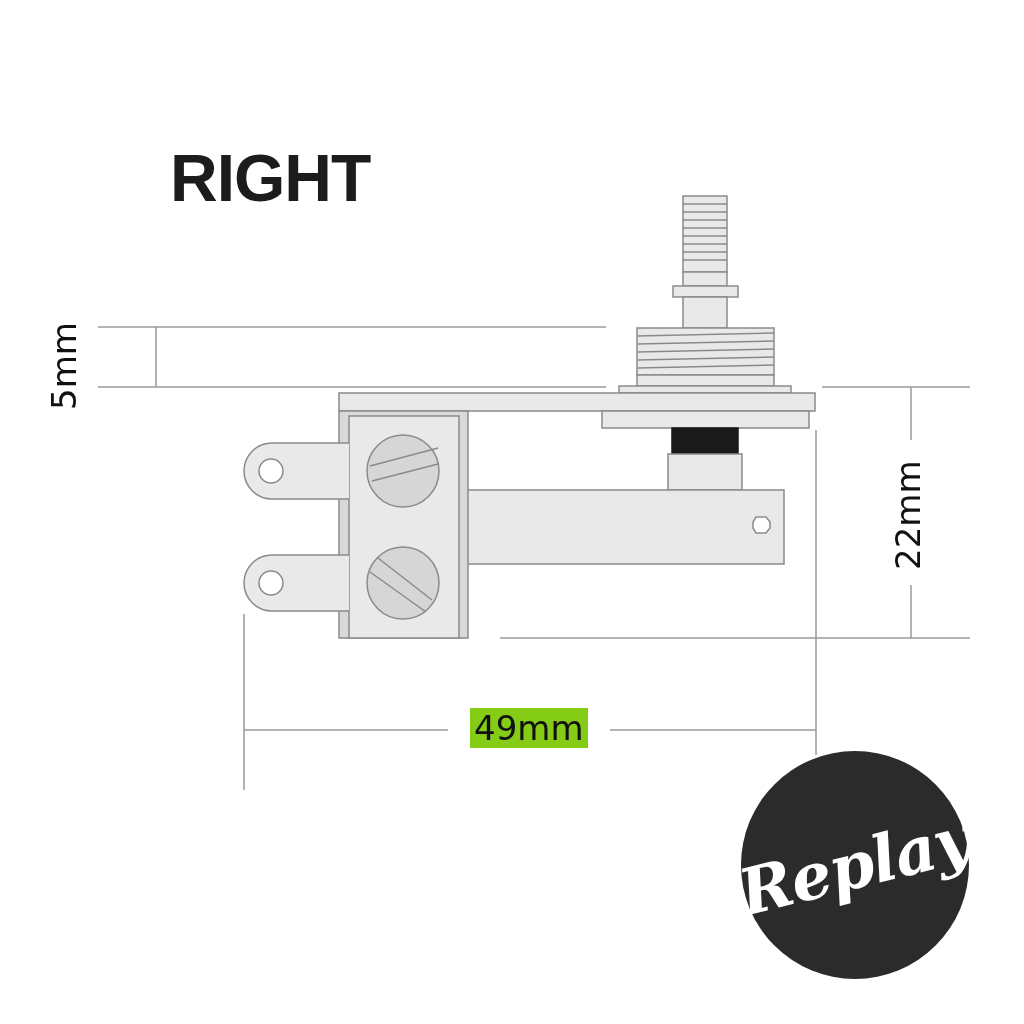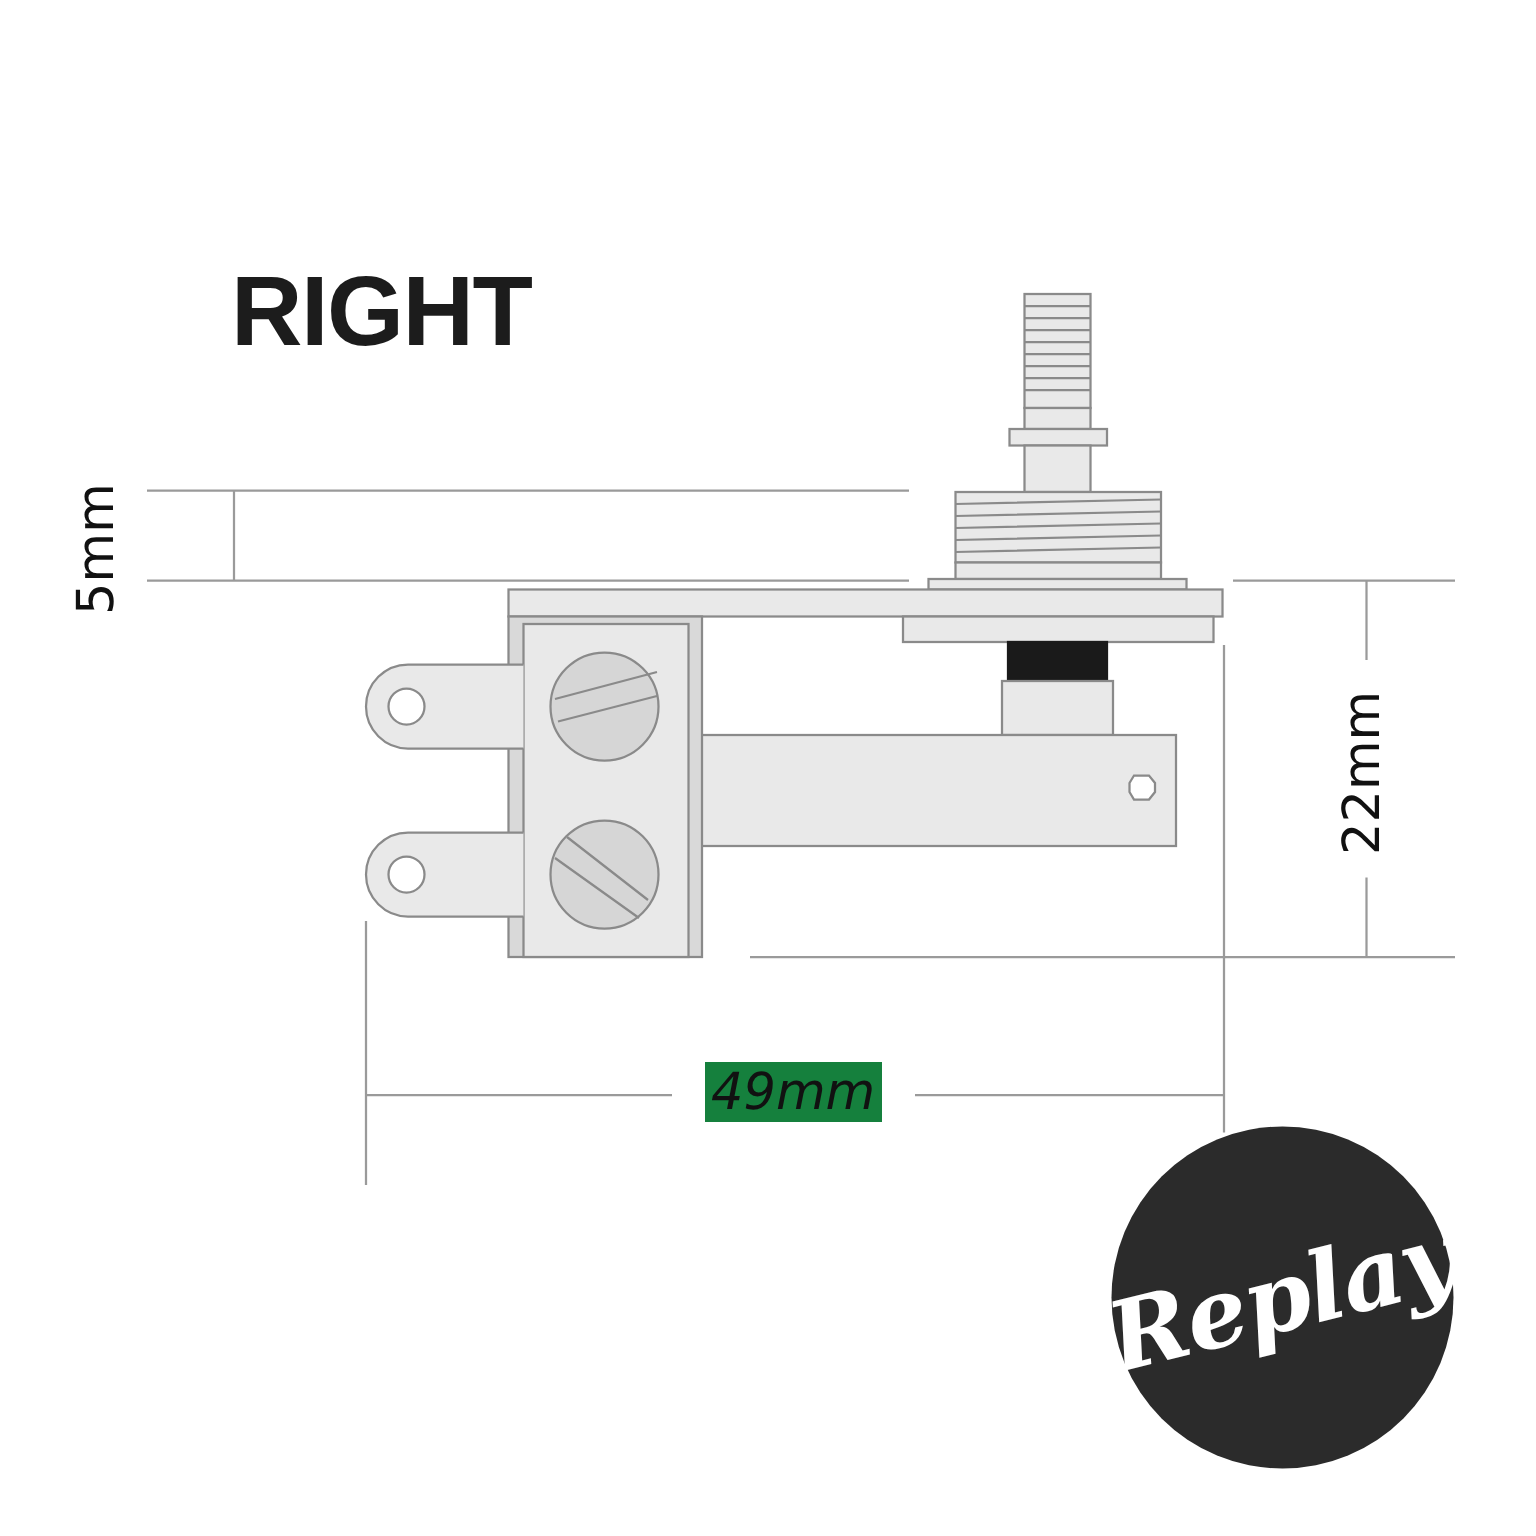--- a/index.html
+++ b/index.html
@@ -1,30 +1,30 @@
 <!DOCTYPE html>
 <html><head>
   <meta charset="utf-8">
   <style>
     html, body { margin: 0; padding: 0; background: #ffffff; }
     body { width: 1024px; height: 1024px; position: relative; overflow: hidden; font-family: "Liberation Sans", sans-serif; }
     .title {
-      position: absolute; left: 154px; top: 138px;
+      position: absolute; left: 170px; top: 138px;
       font-family: "Liberation Sans", sans-serif; font-weight: 700;
-      font-size: 66px; line-height: 80px; color: #1c1c1c; letter-spacing: -1px; margin-top: 29px;
+      font-size: 66px; line-height: 80px; color: #1c1c1c; letter-spacing: -1px;
     }
     .title div { display: block; }
     svg.diagram { position: absolute; left: 0; top: 0; }
     .dim-label {
       position: absolute; font-family: "DejaVu Sans", sans-serif;
       font-size: 34px; color: #111111; white-space: nowrap;
     }
     .dim-5 { left: 28px; top: 332px; transform: rotate(-90deg); transform-origin: left top; top: 410px; left: 44px; }
     .dim-22 { left: 888px; top: 570px; transform: rotate(-90deg); transform-origin: left top; }
-    .dim-49 { left: 470px; top: 708px; background: #15803d; padding: 0 4px; font-style: italic; }
+    .dim-49 { left: 470px; top: 708px; background: #84cc16; padding: 0 4px; }
     .badge {
       position: absolute; left: 741px; top: 751px; width: 228px; height: 228px;
       border-radius: 50%; background: #2b2b2b;
       display: flex; align-items: center; justify-content: center;
     }
     .badge-text {
       color: #ffffff; font-family: "DejaVu Serif", serif; font-style: italic; font-weight: 700;
       font-size: 64px; transform: rotate(-14deg); letter-spacing: -1px;
     }
   </style>

